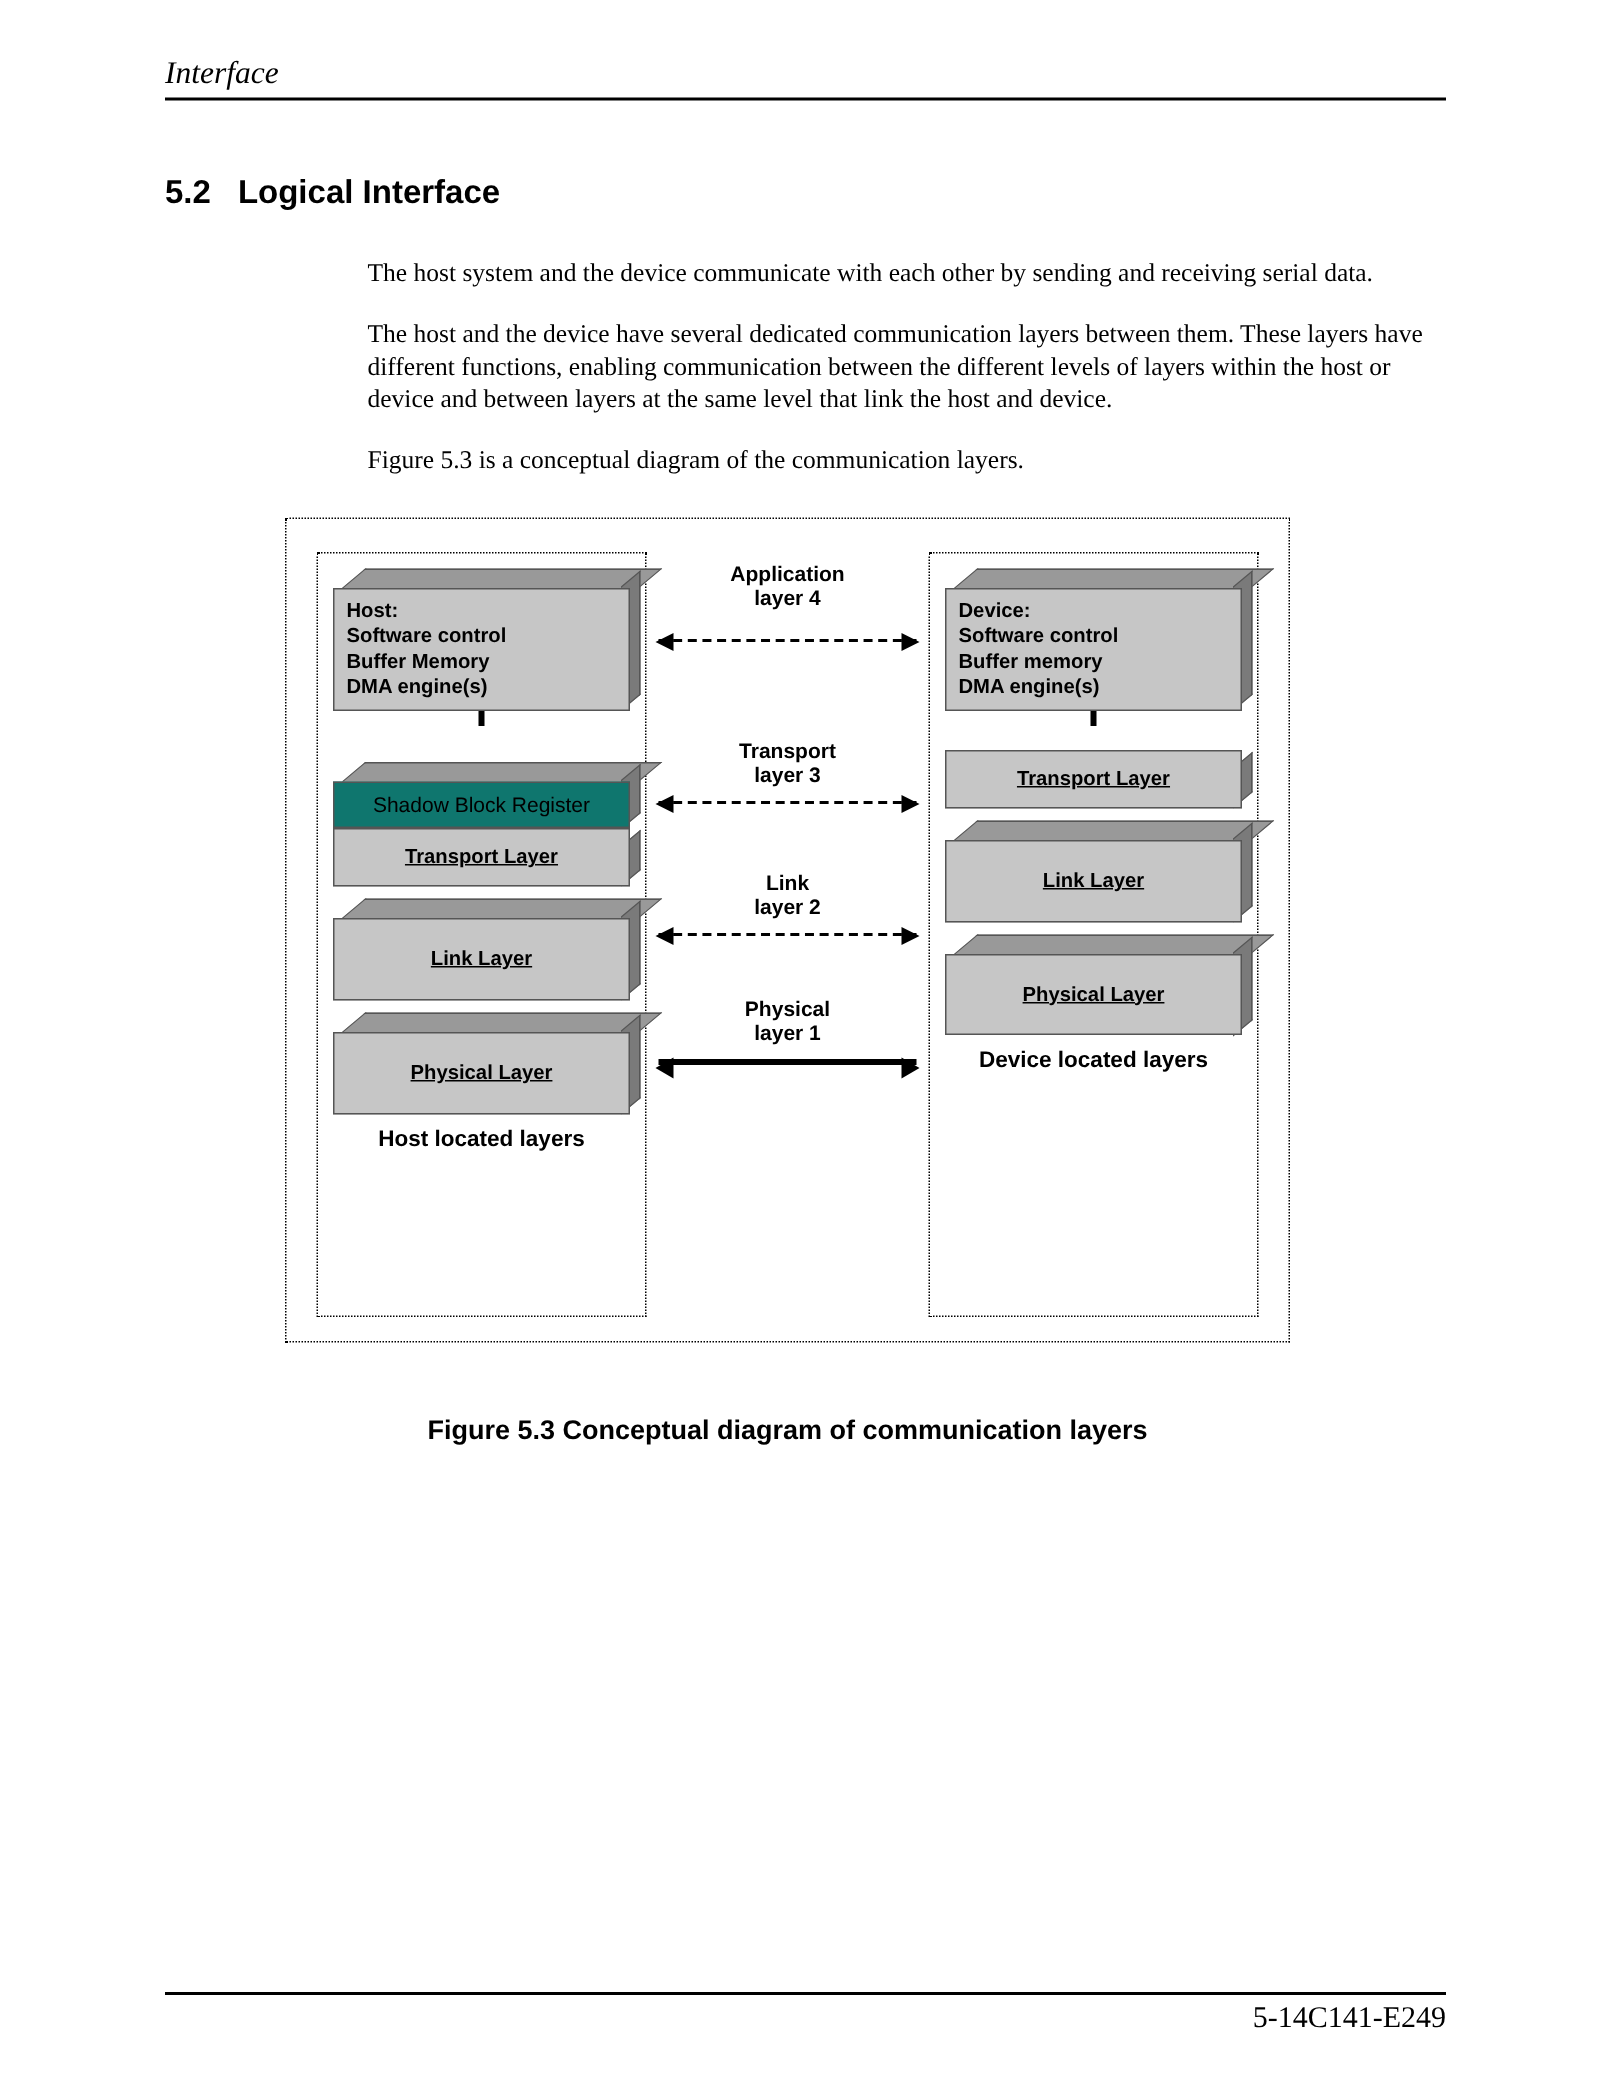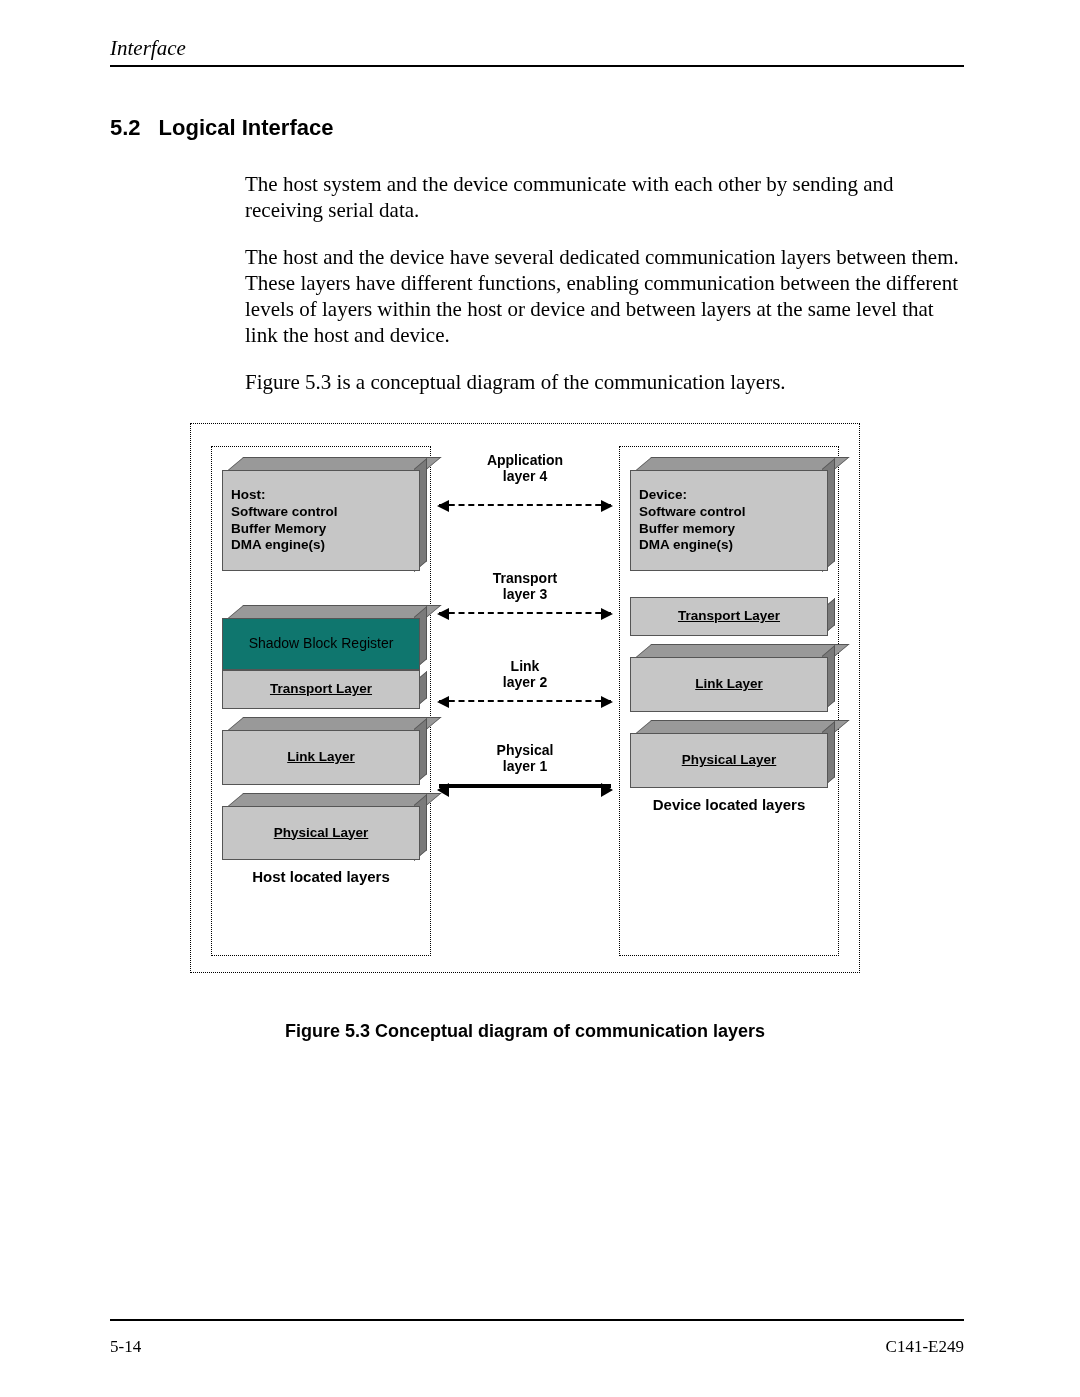--- a/index.html
+++ b/index.html
@@ -24,21 +24,21 @@
   }
   .section-title {
     font-family: Arial, Helvetica, sans-serif;
     font-weight: bold;
     font-size: 22px;
     margin-bottom: 30px;
   }
   .section-title .num { margin-right: 18px; }
   .body-text {
     margin-left: 135px;
-    font-size: 21px;
+    font-size: 17px;
     line-height: 1.25;
   }
   .body-text p { margin: 0 0  20px 0; }
   .body-text p + p { margin-top: 20px; }
 
   
   .figure-wrap {
     margin: 28px 0 0 80px;
     width: 670px;
   }
@@ -81,21 +81,21 @@
     width: 12px;
     background: #7a7a7a;
     transform: skewY(-40deg);
     transform-origin: top left;
     border: 1px solid #555;
     border-left: none;
   }
   .block3d .front {
     background: #c6c6c6;
     border: 1px solid #555;
-    padding: 16px 8px;
+    padding: 6px 8px;
     font-family: Arial, Helvetica, sans-serif;
     font-size: 13.5px;
     font-weight: bold;
     text-align: left;
     line-height: 1.25;
     position: relative;
   }
   .block3d.white .front { background: #0f766e; text-align: center; font-weight: normal; font-size: 14px; }
   .block3d.center .front { text-align: center; text-decoration: underline; }
   .stack-caption {
@@ -125,24 +125,24 @@
     text-align: center;
     margin-top: 48px;
   }
 
   .footer {
     position: absolute;
     left: 110px;
     right: 100px;
     bottom: 40px;
     border-top: 2px solid #000;
-    padding-top: 16px;
-    font-size: 17px;
+    padding-top: 4px;
+    font-size: 20px;
     display: flex;
-    justify-content: space-between;
+    justify-content: flex-end;
   }
 
   
   .arrow {
     position: absolute;
     left: 248px;
     right: 248px;
     height: 0;
   }
   .arrow.dashed { border-top: 2px dashed #000; }

